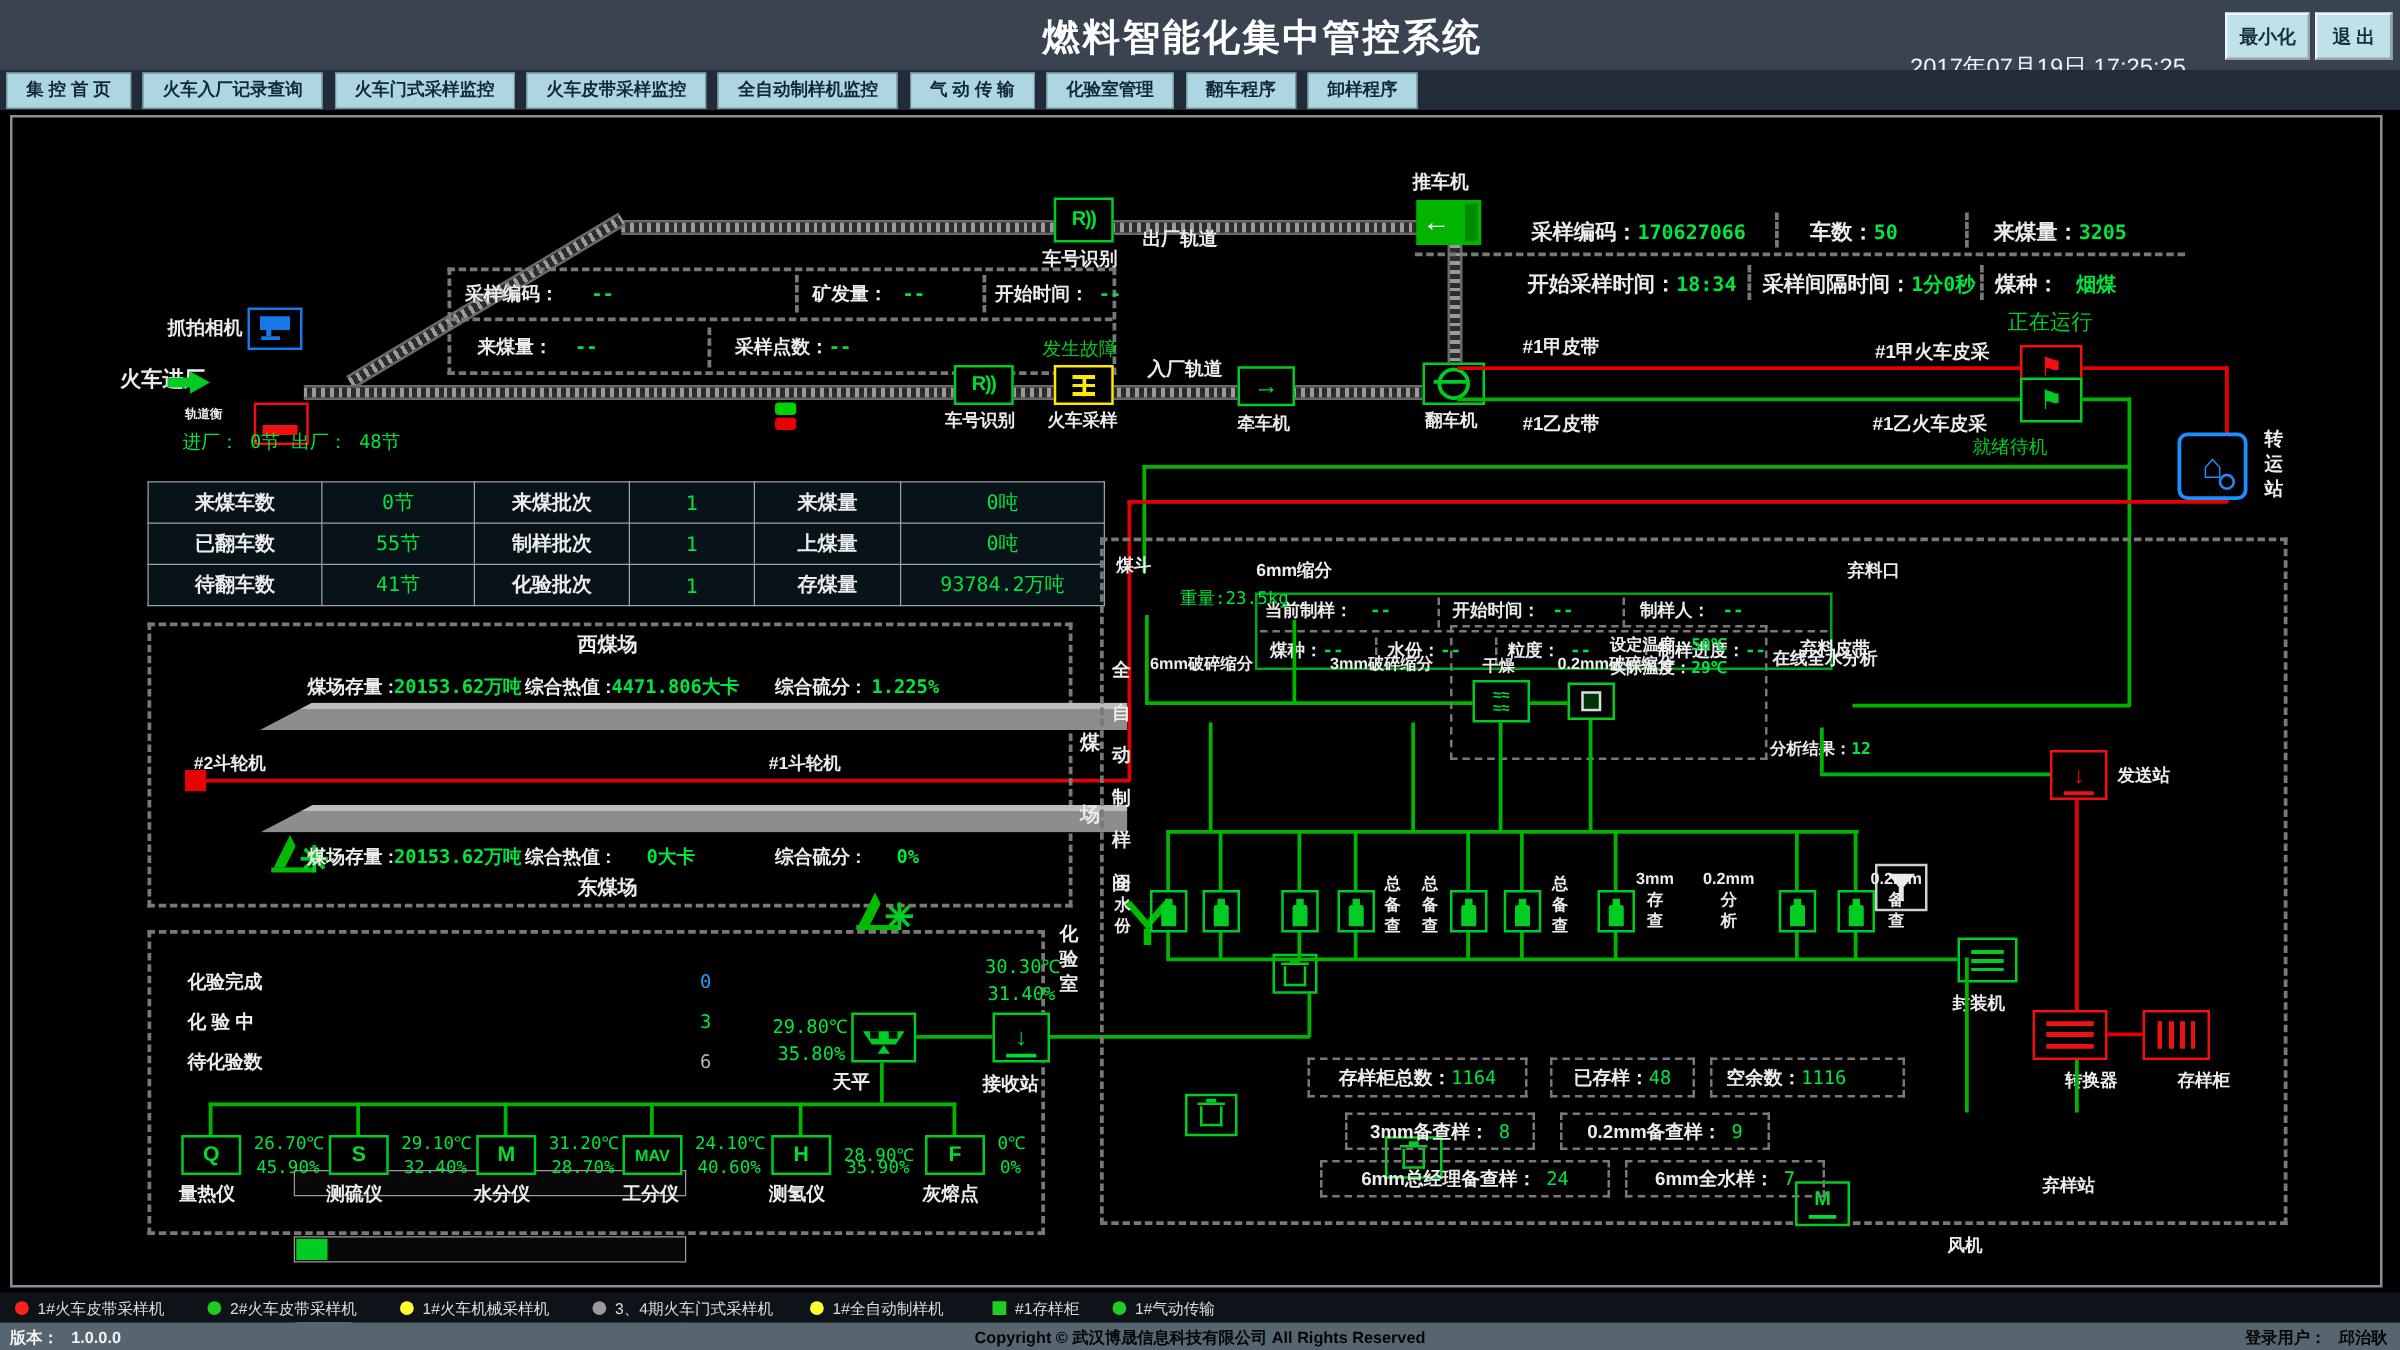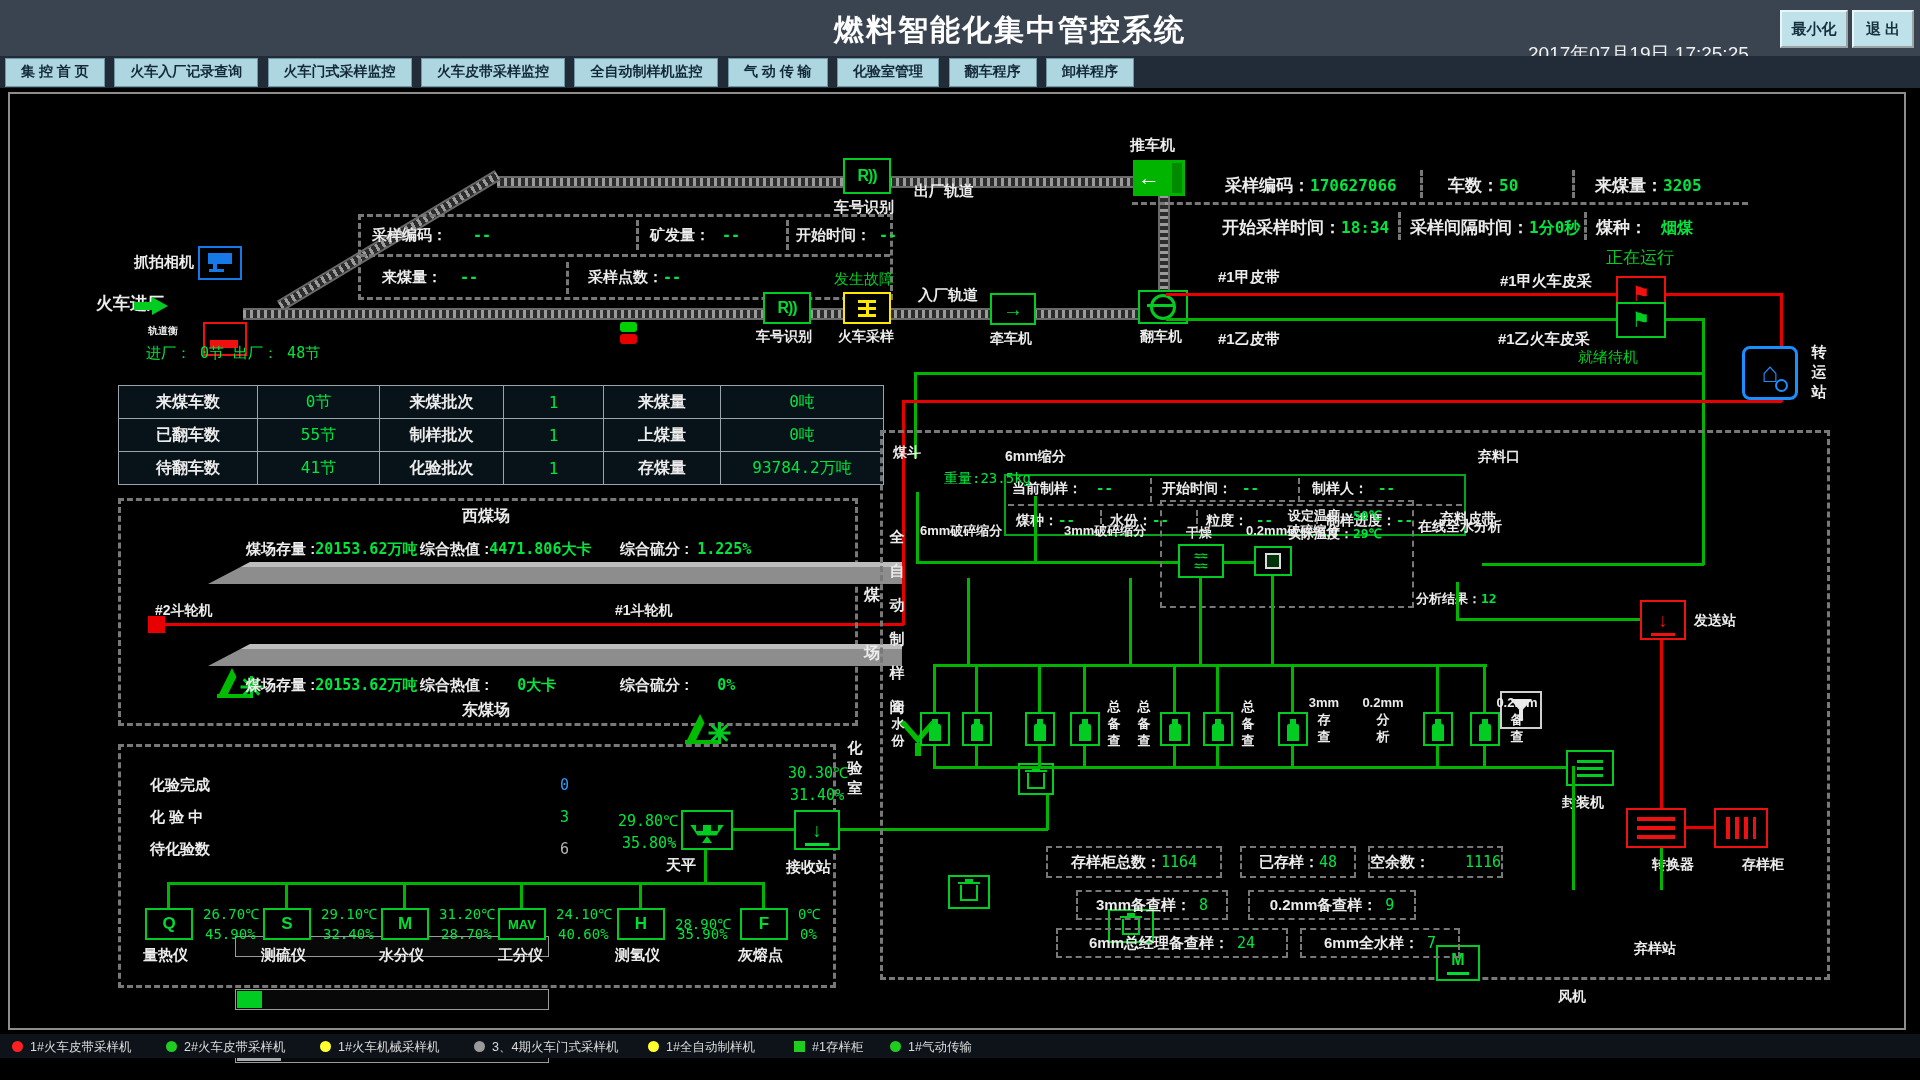--- a/index.html
+++ b/index.html
@@ -538,21 +538,21 @@
   <div class="ab lb" style="left:1634px;top:940px;font-size:14px;">弃样站</div>
 
   <div class="ab dbox" style="left:1046px;top:846px;width:176px;height:32px;border-width:2px;display:flex;align-items:center;justify-content:center;">
       <span class="lb">存样柜总数：</span>
       <span class="gv">1164</span>
     </div>
   <div class="ab dbox" style="left:1240px;top:846px;width:116px;height:32px;border-width:2px;display:flex;align-items:center;justify-content:center;">
       <span class="lb">已存样：</span>
       <span class="gv">48</span>
     </div>
-  <div class="ab dbox" style="left:1368px;top:846px;width:135px;height:32px;border-width:2px;display:flex;align-items:center;justify-content:space-between;">
+  <div class="ab dbox" style="left:1368px;top:846px;width:156px;height:32px;border-width:2px;display:flex;align-items:center;justify-content:flex-start;padding-left:11px;">
       <span class="lb">空余数：</span>
       <span class="gv">1116</span>
     </div>
   <div class="ab dbox" style="left:1076px;top:890px;width:152px;height:30px;border-width:2px;display:flex;align-items:center;justify-content:center;">
       <span class="lb">3mm备查样：</span>
       <span class="gv" style="margin-left:8px;">8</span>
     </div>
   <div class="ab dbox" style="left:1248px;top:890px;width:168px;height:30px;border-width:2px;display:flex;align-items:center;justify-content:center;">
       <span class="lb">0.2mm备查样：</span>
       <span class="gv" style="margin-left:8px;">9</span>
@@ -576,14 +576,19 @@
     <div class="ab dot" style="left: 474px; top: 7px; background: rgb(154, 154, 154);"></div>
     <div class="ab leglb" style="left:492px;top:5px;">3、4期火车门式采样机</div>
     <div class="ab dot" style="left: 648px; top: 7px; background: rgb(255, 255, 48);"></div>
     <div class="ab leglb" style="left:666px;top:5px;">1#全自动制样机</div>
     <div class="ab sqr" style="left: 794px; top: 7px; background: rgb(32, 204, 32);"></div>
     <div class="ab leglb" style="left:812px;top:5px;">#1存样柜</div>
     <div class="ab dot" style="left: 890px; top: 7px; background: rgb(32, 204, 32);"></div>
     <div class="ab leglb" style="left:908px;top:5px;">1#气动传输</div>
   </div>
 
+  <div class="ab ftr">
+    <div class="ab" style="left:8px;top:3px;color:#f2f2f2;font-size:13px;font-weight:bold;"><span>版本：</span><span style="margin-left:10px;">1.0.0.0</span></div>
+    <div class="ab" style="left:560px;top:3px;width:800px;text-align:center;color:#050505;font-size:13px;font-weight:bold;">Copyright © 武汉博晟信息科技有限公司  All Rights Reserved</div>
+    <div class="ab" style="right:10px;top:3px;color:#050505;font-size:13px;font-weight:bold;white-space:nowrap;"><span>登录用户：</span><span style="margin-left:10px;">邱治耿</span></div>
+  </div>
 
 </div>
 
 </body></html>

